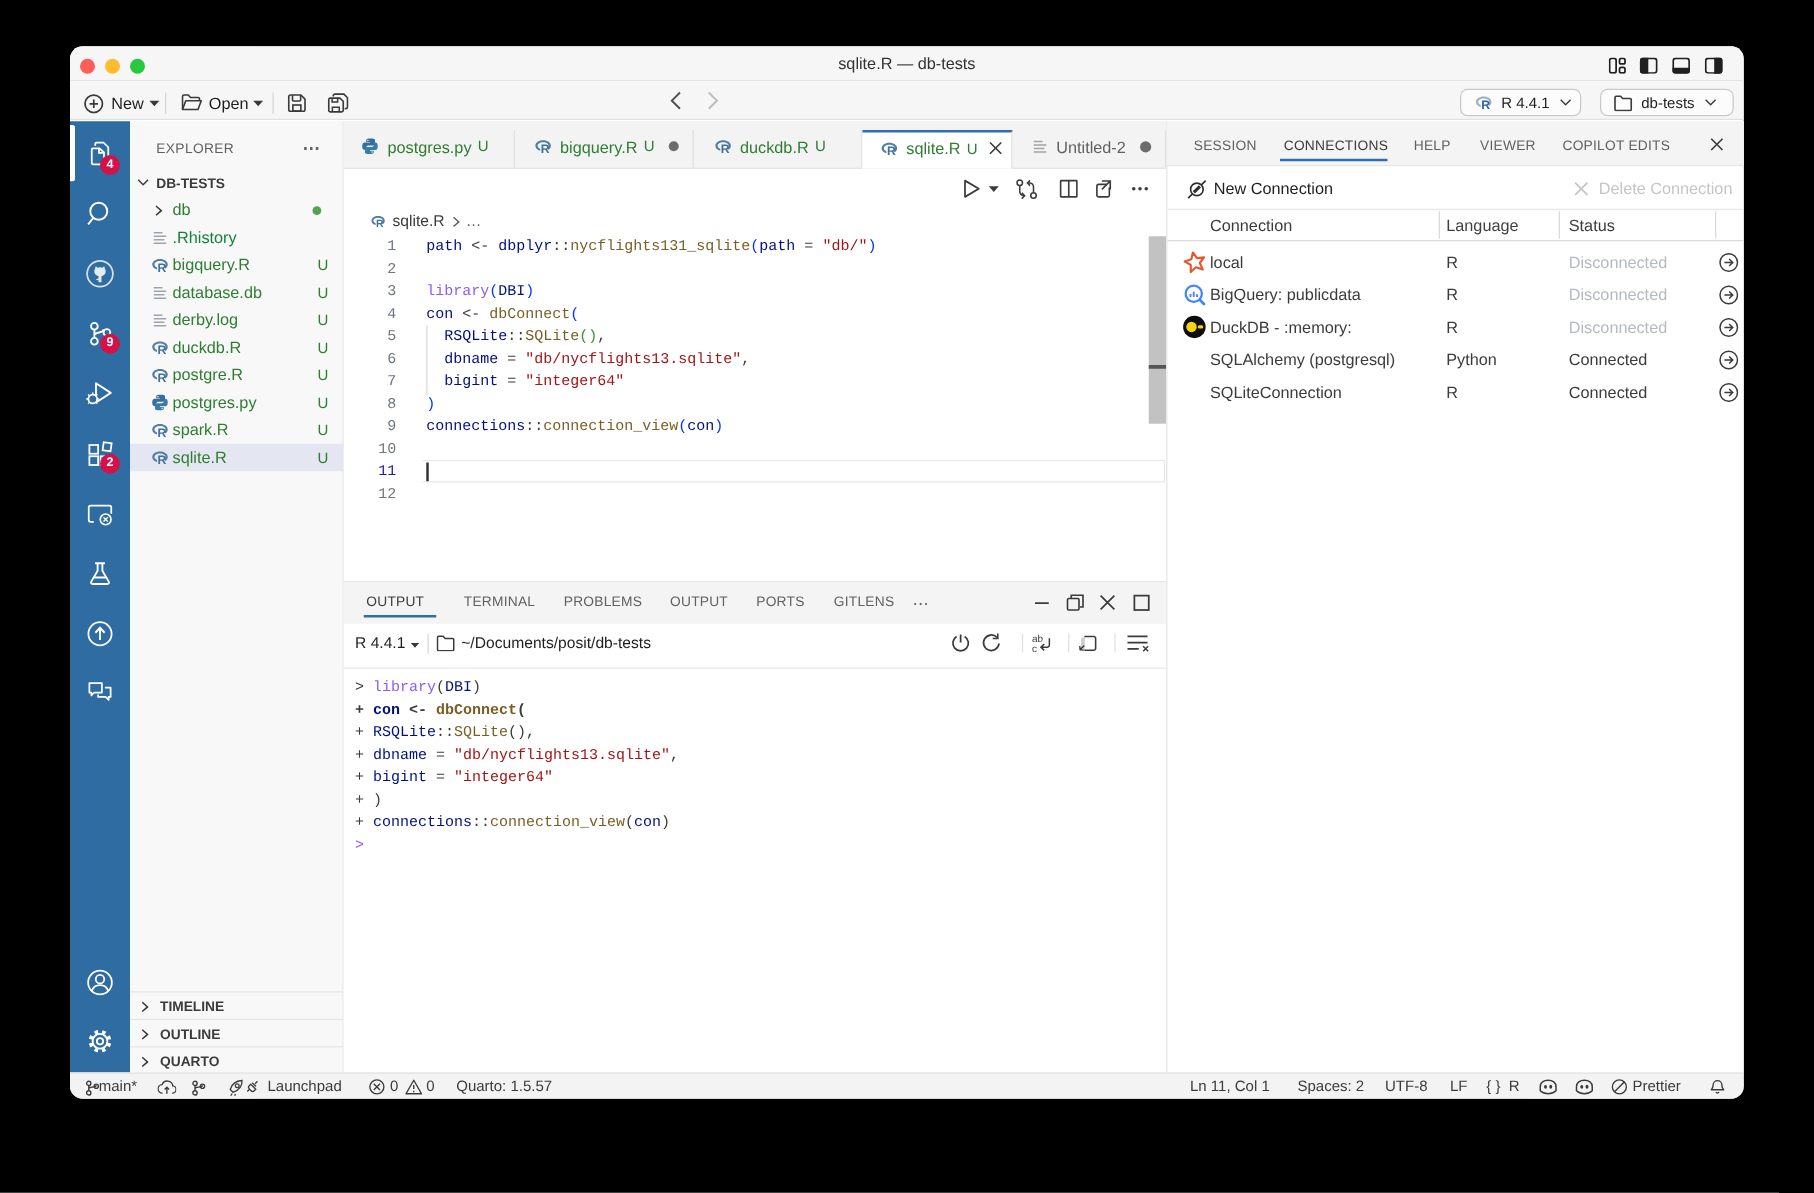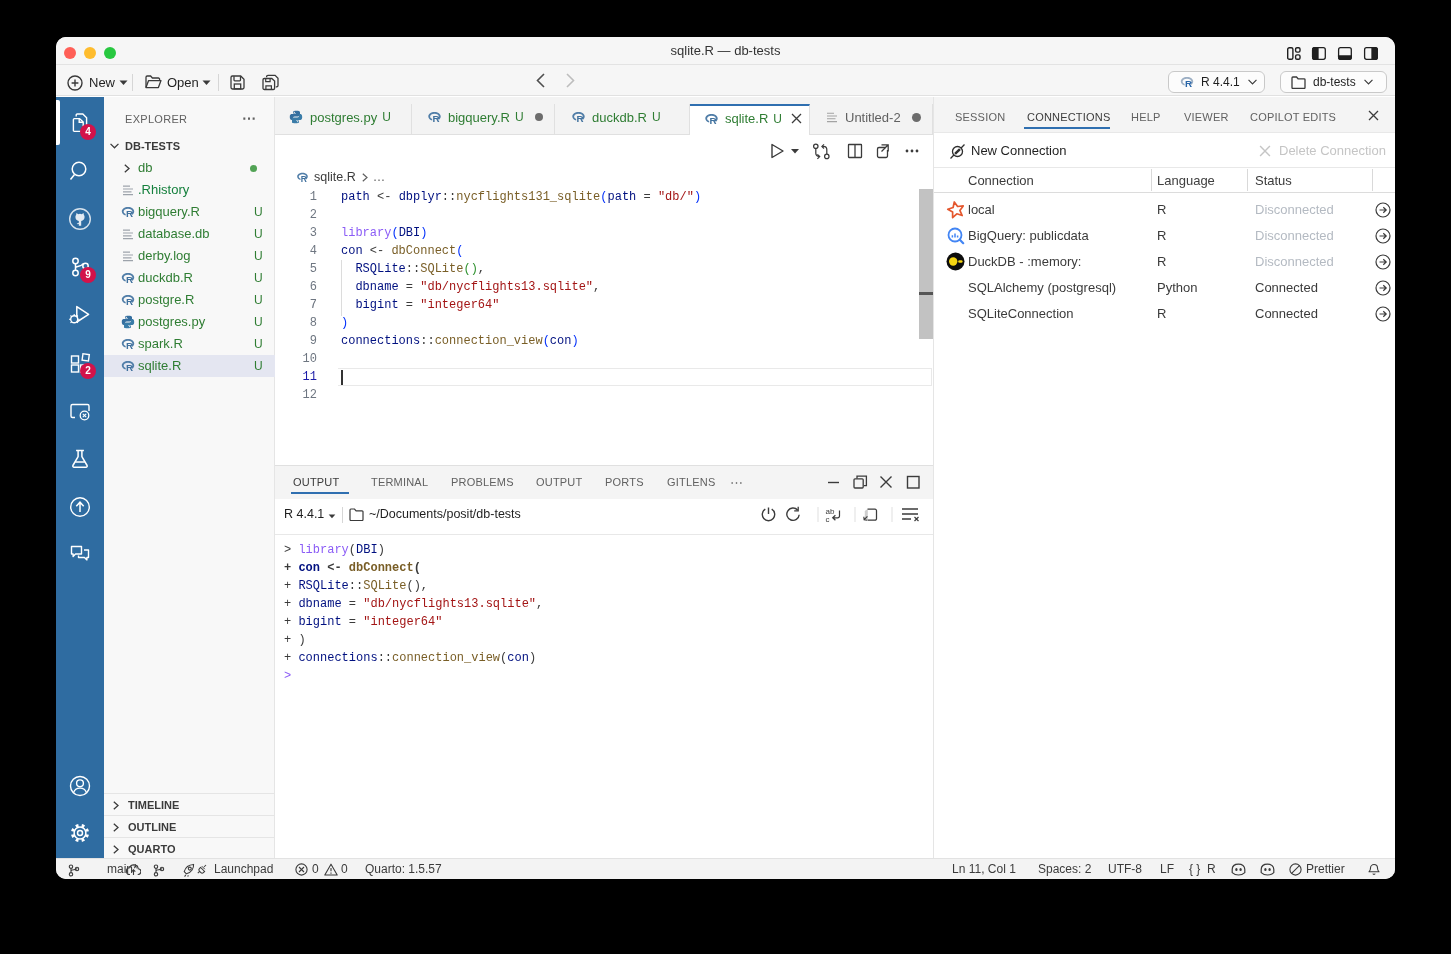--- a/index.html
+++ b/index.html
@@ -617,21 +617,21 @@
 
   <div id="statusbar">
     <svg class="abs" style="left:12px; top:5px;" width="12" height="13" viewBox="0 0 12 13">
       <g fill="none" stroke="#3b3b3b" stroke-width="1.1">
         <circle cx="3" cy="2.7" r="1.7"></circle>
           <circle cx="3" cy="10.3" r="1.7"></circle>
           <circle cx="9" cy="5" r="1.7"></circle>
         <path d="M3 4.4 V8.6 M3 7 c0 -1.8 6 -0.7 6 -2.8"></path>
       </g>
     </svg>
-    <span class="sbitem" style="left:23px;margin-left:28px;">main*</span>
+    <span class="sbitem" style="left:23px;">main*</span>
     <svg class="abs" style="left:70px; top:5px;" width="15" height="12" viewBox="0 0 15 12">
       <path d="M4 10.5 a3.4 3.4 0 0 1 -0.3 -6.8 a4.4 4.4 0 0 1 8.5 1 a2.9 2.9 0 0 1 -0.5 5.8" fill="none" stroke="#3b3b3b" stroke-width="1.1"></path>
       <path d="M7.5 11 V6 M5.7 7.6 L7.5 5.8 L9.3 7.6" fill="none" stroke="#3b3b3b" stroke-width="1.1"></path>
     </svg>
     <svg class="abs" style="left:97px; top:5px;" width="12" height="13" viewBox="0 0 12 13">
       <g fill="none" stroke="#3b3b3b" stroke-width="1.1">
         <circle cx="3" cy="2.7" r="1.7"></circle>
           <circle cx="3" cy="10.3" r="1.7"></circle>
           <circle cx="9" cy="5" r="1.7"></circle>
         <path d="M3 4.4 V8.6 M3 7 c0 -1.8 6 -0.7 6 -2.8"></path>

